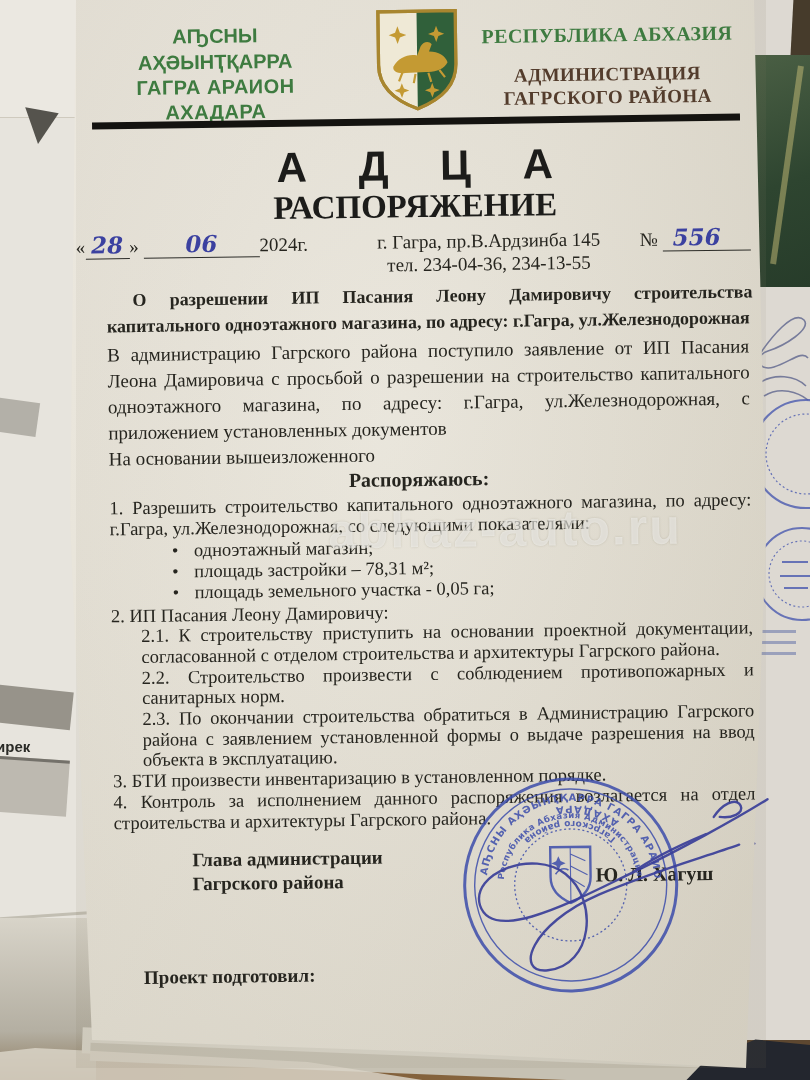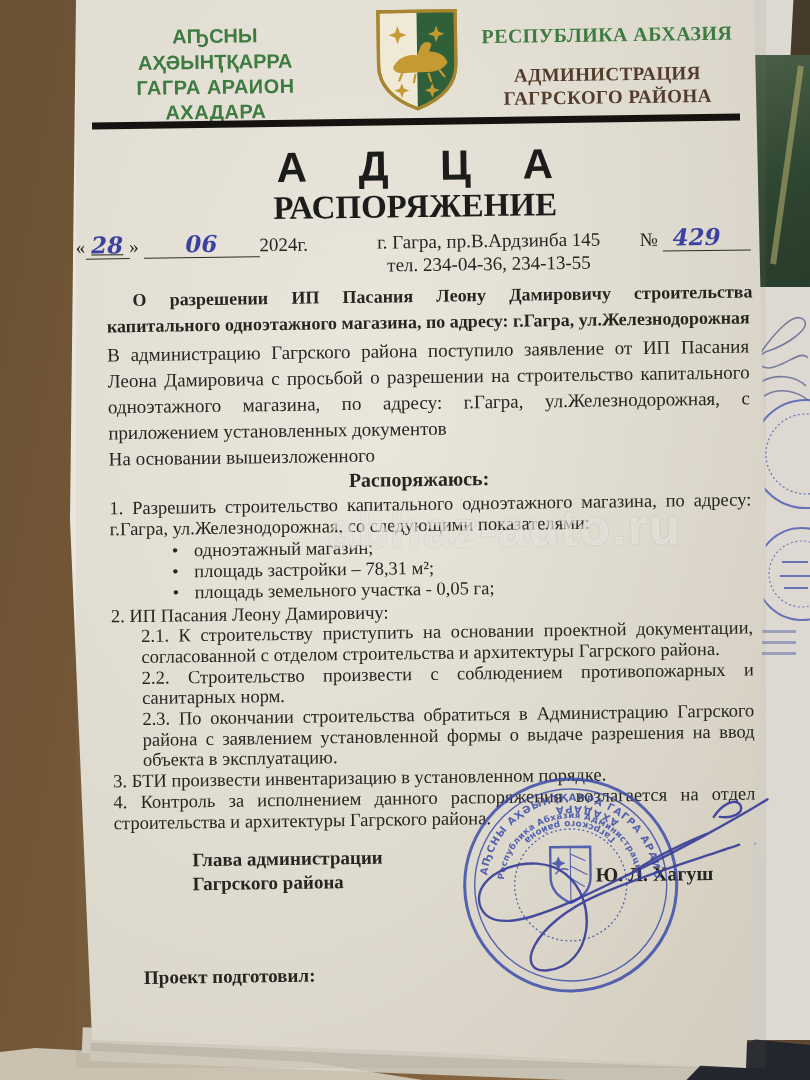--- a/index.html
+++ b/index.html
@@ -72,21 +72,21 @@
   .title1{left:0;top:142px;width:668px;text-align:center;
     font-family:"Liberation Sans","DejaVu Sans",sans-serif;font-weight:bold;
     font-size:42px;letter-spacing:20px;padding-left:20px;color:#1c1c1a;}
   .title2{left:0;top:188px;width:668px;text-align:center;font-weight:bold;font-size:33px;color:#1c1c1a;}
 
   .meta{left:-6px;top:230px;width:680px;display:flex;align-items:flex-start;font-size:19px;}
   .m-left{width:262px;white-space:nowrap;padding-top:2px;}
   .m-center{flex:1;text-align:center;line-height:23px;}
   .m-right{width:116px;padding-top:2px;white-space:nowrap;}
   .uline{display:inline-block;border-bottom:1.6px solid #2c2c28;text-align:center;}
-  .u-day{min-width:44px;text-decoration:underline;}
+  .u-day{min-width:44px;}
   .u-month{min-width:116px;}
   .u-num{min-width:88px;text-align:left;padding-left:10px;}
   .hand{font-family:"DejaVu Serif",serif;font-style:italic;font-weight:bold;
     color:#3b41a0;font-size:23px;line-height:16px;}
 
   .subject{left:24px;top:284px;width:646px;font-weight:bold;font-size:18px;line-height:25.5px;
     text-align:justify;text-indent:26px;}
   .intro{left:24px;top:338px;width:642px;font-size:19px;line-height:26px;text-align:justify;}
   .basis{left:24px;top:444px;width:642px;font-size:19px;}
   .heading{left:0;top:468px;width:668px;text-align:center;font-weight:bold;font-size:20px;}
@@ -109,20 +109,30 @@
   .watermark{position:absolute;left:328px;top:500px;
     font-family:"Liberation Sans","DejaVu Sans",sans-serif;font-weight:bold;
     font-size:50px;letter-spacing:2px;color:rgba(255,255,255,.52);
     text-shadow:0 0 2px rgba(130,122,100,.35);transform:rotate(-0.8deg);}
 </style>
 </head>
 <body>
 
 <div class="scene">
 
+  <div class="left-papers">
+    <div class="lp-top"></div>
+    <div class="lp-triangle"></div>
+    <div class="lp-bar1"></div>
+    <div class="lp-bar2"></div>
+    <div class="lp-text">ирек</div>
+    <div class="lp-photo"></div>
+    <div class="lp-edge"></div>
+    <div class="lp-bottom"></div>
+  </div>
 
   <div class="right-papers">
     <div class="rp-wood"></div>
     <div class="rp-photo">
       <div class="rp-streak"></div>
     </div>
     <svg class="rp-scribble" width="66" height="120" viewBox="0 0 66 120">
       <g fill="none" stroke="#666c92" stroke-width="1.6" opacity=".85">
         <path d="M8,78 C28,46 50,22 60,32 C68,41 40,58 24,63 C9,68 14,84 30,79 C46,74 58,62 64,70"></path>
         <path d="M14,96 C30,84 52,88 62,98 M20,108 C36,98 54,104 64,112"></path>
@@ -193,21 +203,21 @@
       <div class="m-left">
         <span>«</span><span class="uline u-day"><span class="hand">28</span></span><span>»</span>
         <span class="uline u-month"><span class="hand">06</span></span><span>2024г.</span>
       </div>
       <div class="m-center">
         <div>г. Гагра, пр.В.Ардзинба 145</div>
         <div>тел. 234-04-36, 234-13-55</div>
       </div>
       <div class="m-right">
         <span>№</span>
-        <span class="uline u-num"><span class="hand">429</span></span>
+        <span class="uline u-num"><span class="hand">556</span></span>
       </div>
     </div>
 
     <div class="abs subject">О разрешении ИП Пасания Леону Дамировичу строительства капитального одноэтажного магазина, по адресу: г.Гагра, ул.Железнодорожная</div>
     <div class="abs intro">В администрацию Гагрского района поступило заявление от ИП Пасания Леона Дамировича с просьбой о разрешении на строительство капитального одноэтажного магазина, по адресу: г.Гагра, ул.Железнодорожная, с приложением установленных документов</div>
     <div class="abs basis">На основании вышеизложенного</div>
     <div class="abs heading">Распоряжаюсь:</div>
 
     <div class="abs orderflow">
       <p>1.  Разрешить  строительство капитального одноэтажного магазина, по адресу: г.Гагра, ул.Железнодорожная, со следующими показателями:</p>

